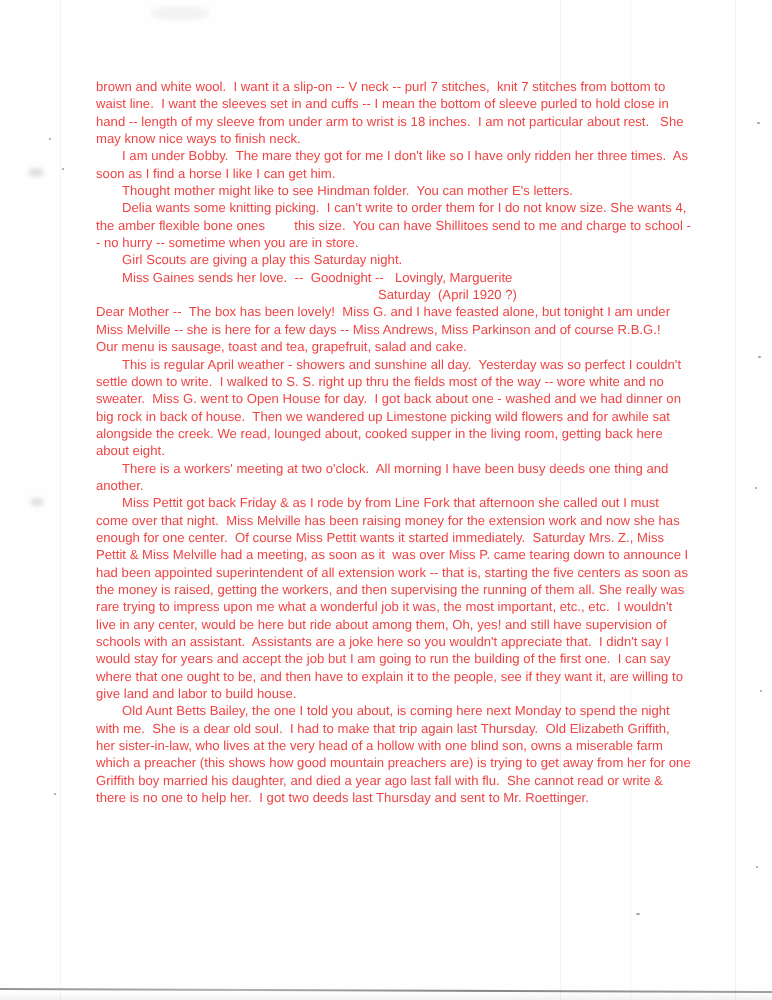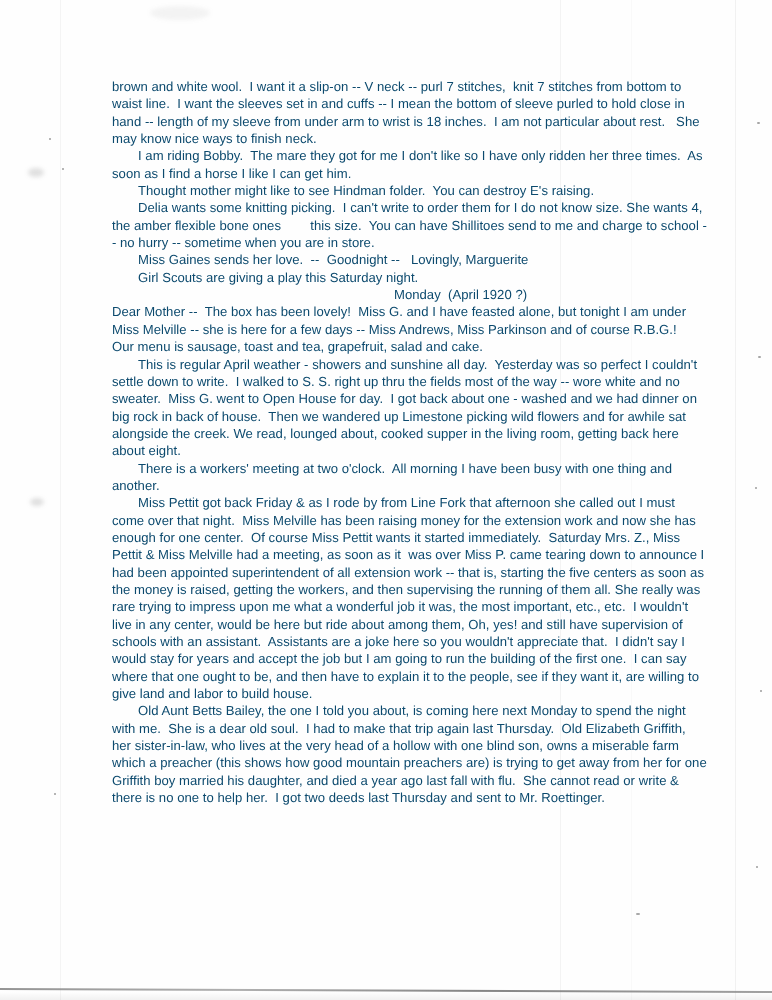--- a/index.html
+++ b/index.html
@@ -70,24 +70,24 @@
     right: 0;
     bottom: 0;
     height: 8px;
     background: linear-gradient(180deg, rgba(0,0,0,0) 0%, rgba(0,0,0,0.05) 100%);
     pointer-events: none;
   }
 
   
   .letter-body {
     position: absolute;
-    left: 112px;
+    left: 96px;
     top: 78px;
     width: 596px;
-    color: #0c4a6e;
+    color: #ef4444;
     font-size: 13.1px;
     line-height: 17.35px;
     letter-spacing: 0.03px;
     text-rendering: geometricPrecision;
   }
   .para {
     margin: 0;
     white-space: pre-wrap;
   }
   .para.indent {
@@ -120,37 +120,37 @@
   <div class="speck" style="left:758px;top:356px;width:3px;height:2px;"></div>
   <div class="speck" style="left:755px;top:487px;width:2px;height:2px;"></div>
   <div class="speck" style="left:760px;top:690px;width:2px;height:2px;"></div>
   <div class="speck" style="left:756px;top:866px;width:2px;height:2px;"></div>
   <div class="speck" style="left:636px;top:913px;width:4px;height:2px;"></div>
 
   <div class="letter-body">
 
     <p class="para">brown and white wool.  I want it a slip-on -- V neck -- purl 7 stitches,  knit 7 stitches from bottom to waist line.  I want the sleeves set in and cuffs -- I mean the bottom of sleeve purled to hold close in hand -- length of my sleeve from under arm to wrist is 18 inches.  I am not particular about rest.   She may know nice ways to finish neck.</p>
 
-    <p class="para indent">I am riding Bobby.  The mare they got for me I don't like so I have only ridden her three times.  As soon as I find a horse I like I can get him.</p>
+    <p class="para indent">I am under Bobby.  The mare they got for me I don't like so I have only ridden her three times.  As soon as I find a horse I like I can get him.</p>
 
-    <p class="para indent">Thought mother might like to see Hindman folder.  You can destroy E's raising.</p>
+    <p class="para indent">Thought mother might like to see Hindman folder.  You can mother E's letters.</p>
 
     <p class="para indent">Delia wants some knitting picking.  I can't write to order them for I do not know size. She wants 4, the amber flexible bone ones        this size.  You can have Shillitoes send to me and charge to school -- no hurry -- sometime when you are in store.</p>
 
+    <p class="para indent">Girl Scouts are giving a play this Saturday night.</p>
+
     <p class="para indent">Miss Gaines sends her love.  --  Goodnight --   Lovingly, Marguerite</p>
 
-    <p class="para indent">Girl Scouts are giving a play this Saturday night.</p>
-
-    <p class="centered-date">Monday  (April 1920 ?)</p>
+    <p class="centered-date">Saturday  (April 1920 ?)</p>
 
     <p class="para">Dear Mother --  The box has been lovely!  Miss G. and I have feasted alone, but tonight I am under Miss Melville -- she is here for a few days -- Miss Andrews, Miss Parkinson and of course R.B.G.!   Our menu is sausage, toast and tea, grapefruit, salad and cake.</p>
 
     <p class="para indent">This is regular April weather - showers and sunshine all day.  Yesterday was so perfect I couldn't settle down to write.  I walked to S. S. right up thru the fields most of the way -- wore white and no sweater.  Miss G. went to Open House for day.  I got back about one - washed and we had dinner on big rock in back of house.  Then we wandered up Limestone picking wild flowers and for awhile sat alongside the creek. We read, lounged about, cooked supper in the living room, getting back here about eight.</p>
 
-    <p class="para indent">There is a workers' meeting at two o'clock.  All morning I have been busy with one thing and another.</p>
+    <p class="para indent">There is a workers' meeting at two o'clock.  All morning I have been busy deeds one thing and another.</p>
 
     <p class="para indent">Miss Pettit got back Friday &amp; as I rode by from Line Fork that afternoon she called out I must come over that night.  Miss Melville has been raising money for the extension work and now she has enough for one center.  Of course Miss Pettit wants it started immediately.  Saturday Mrs. Z., Miss Pettit &amp; Miss Melville had a meeting, as soon as it  was over Miss P. came tearing down to announce I had been appointed superintendent of all extension work -- that is, starting the five centers as soon as the money is raised, getting the workers, and then supervising the running of them all. She really was rare trying to impress upon me what a wonderful job it was, the most important, etc., etc.  I wouldn't live in any center, would be here but ride about among them, Oh, yes! and still have supervision of schools with an assistant.  Assistants are a joke here so you wouldn't appreciate that.  I didn't say I would stay for years and accept the job but I am going to run the building of the first one.  I can say where that one ought to be, and then have to explain it to the people, see if they want it, are willing to give land and labor to build house.</p>
 
     <p class="para indent">Old Aunt Betts Bailey, the one I told you about, is coming here next Monday to spend the night with me.  She is a dear old soul.  I had to make that trip again last Thursday.  Old Elizabeth Griffith, her sister-in-law, who lives at the very head of a hollow with one blind son, owns a miserable farm which a preacher (this shows how good mountain preachers are) is trying to get away from her for one Griffith boy married his daughter, and died a year ago last fall with flu.  She cannot read or write &amp; there is no one to help her.  I got two deeds last Thursday and sent to Mr. Roettinger.</p>
 
   </div>
 
   <div class="bottom-edge" style="top:988px;"></div>
   <div class="bottom-shadow"></div>
 

